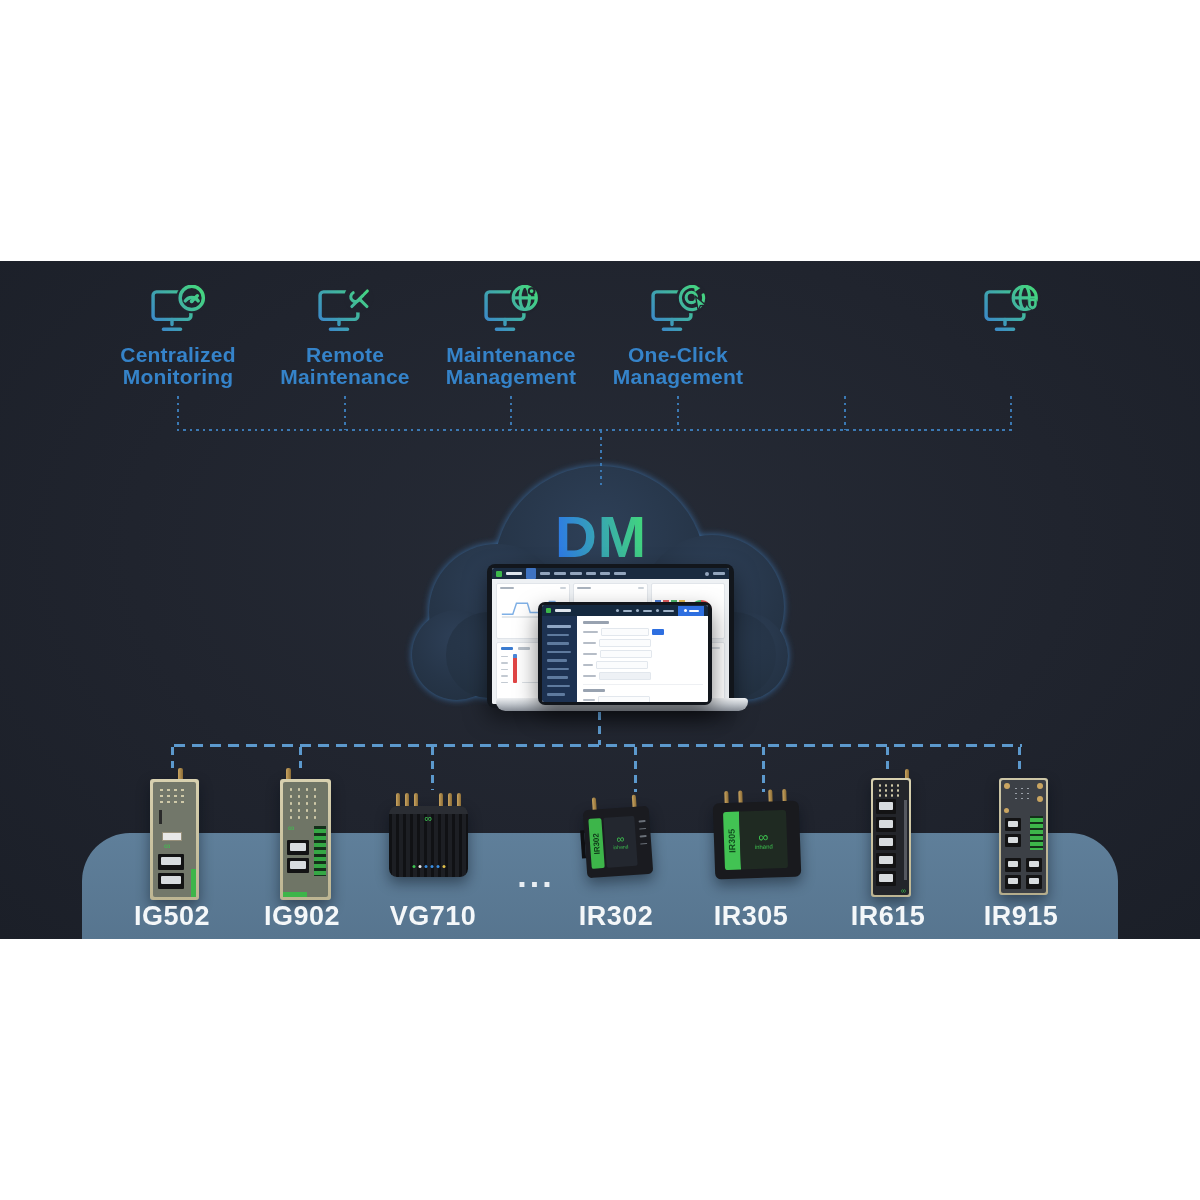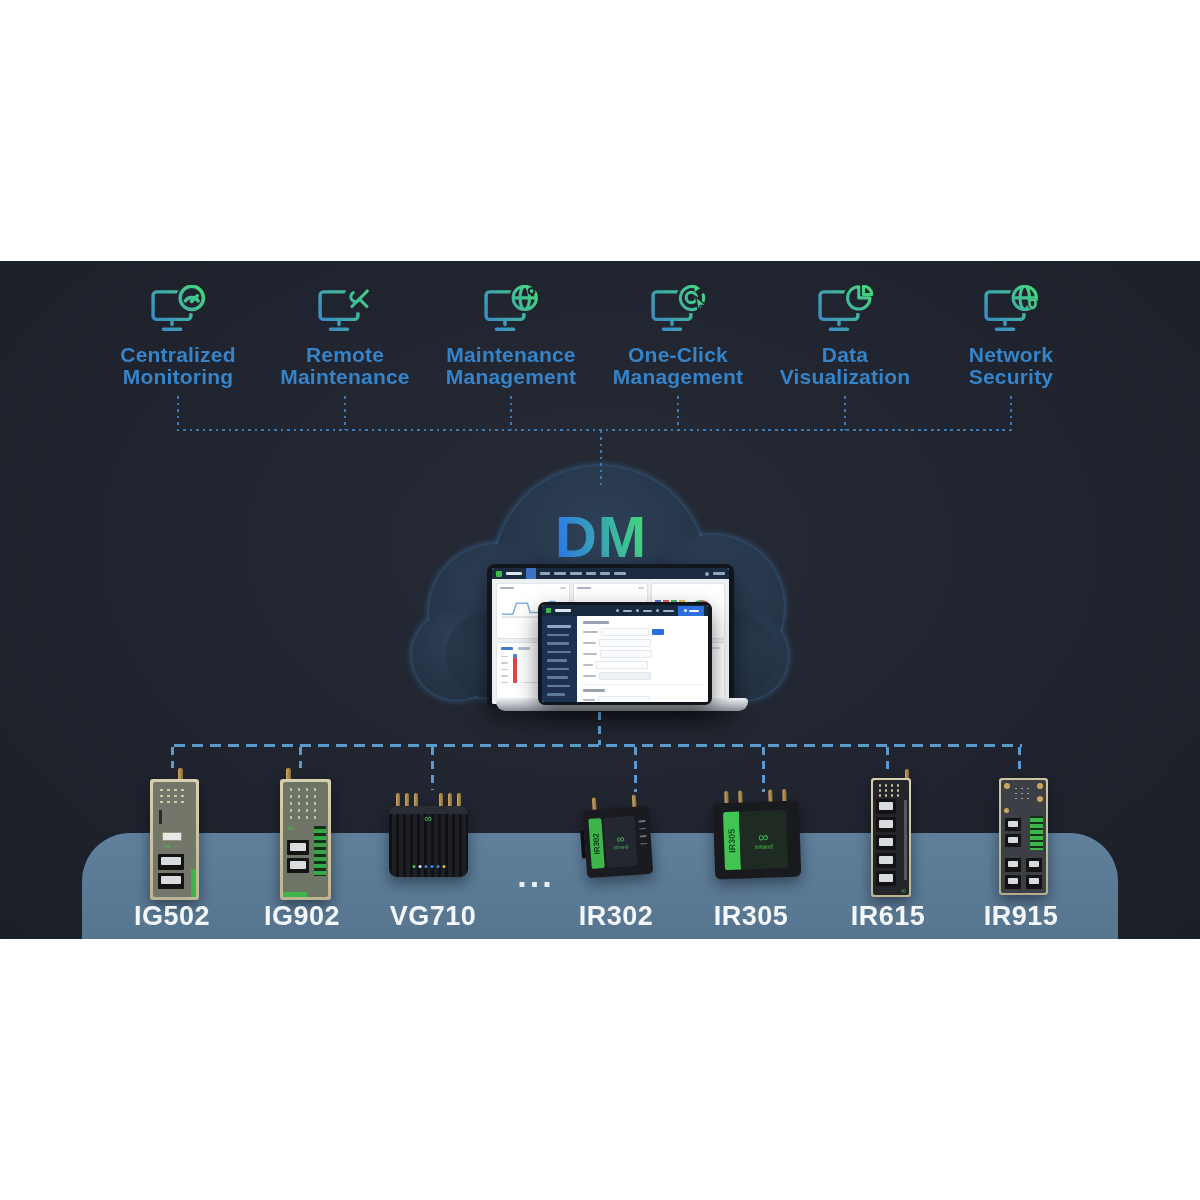--- a/index.html
+++ b/index.html
@@ -183,43 +183,20 @@
         </g>
       <polygon points="55.5,0.5 63,3.5 56.5,8" fill="url(#fg4)"></polygon>
       <path d="M57.5 13.5 L69.5 23.5 L63 24 L60.5 30 Z" fill="url(#fg4)" stroke="#20242e" stroke-width="1.5"></path>
     </svg>
     <div class="flabel">
       <span>One-Click</span><br>
       <span>Management</span>
     </div>
   </div>
 
-  <div class="feature" style="left:755px">
-    <svg class="ficon" width="64" height="55" viewBox="0 0 74 64">
-      <defs>
-          <linearGradient id="fg5" x1="6" y1="58" x2="68" y2="6" gradientUnits="userSpaceOnUse">
-        <stop offset="0" stop-color="#3a7bd5"></stop>
-            <stop offset="1" stop-color="#45d97c"></stop>
-          </linearGradient>
-        </defs>
-      <g fill="none" stroke="url(#fg5)" stroke-width="4" stroke-linecap="round" stroke-linejoin="round">
-        <rect x="8" y="8" width="44" height="32" rx="4"></rect>
-          <path d="M30 40 v6 M20 51.5 h20"></path>
-        </g>
-      <circle cx="53" cy="15" r="18" fill="#20242e"></circle>
-      <g fill="none" stroke="url(#fg5)" stroke-width="3.6" stroke-linecap="round" stroke-linejoin="round">
-        <path d="M53 2 A 13 13 0 1 0 66 15 L53 15 Z"></path>
-        <path d="M58.5 1.5 A 9.5 9.5 0 0 1 68 11 L58.5 11 Z"></path>
-        </g>
-    </svg>
-    <div class="flabel">
-      <span>Data</span><br>
-      <span>Visualization</span>
-    </div>
-  </div>
 
   <div class="feature" style="left:921px">
     <svg class="ficon" width="64" height="55" viewBox="0 0 74 64">
       <defs>
           <linearGradient id="fg6" x1="6" y1="58" x2="68" y2="6" gradientUnits="userSpaceOnUse">
         <stop offset="0" stop-color="#3a7bd5"></stop>
             <stop offset="1" stop-color="#45d97c"></stop>
           </linearGradient>
         </defs>
       <g fill="none" stroke="url(#fg6)" stroke-width="4" stroke-linecap="round" stroke-linejoin="round">
@@ -228,24 +205,20 @@
         </g>
       <circle cx="53" cy="15" r="18" fill="#20242e"></circle>
       <g fill="none" stroke="url(#fg6)" stroke-width="3.6" stroke-linecap="round" stroke-linejoin="round">
         <circle cx="53" cy="15" r="13.5"></circle>
           <path d="M40.5 15 H65.5"></path>
         <ellipse cx="53" cy="15" rx="5.5" ry="13.5"></ellipse>
         </g>
       <circle cx="62" cy="22" r="6.5" fill="#20242e"></circle>
       <path d="M58.5 18 q3.5 -2 7 0 l0 4 q0 3.5 -3.5 4.8 q-3.5 -1.3 -3.5 -4.8 z" fill="none" stroke="url(#fg6)" stroke-width="3"></path>
     </svg>
-    <div class="flabel">
-      <span>Network</span><br>
-      <span>Security</span>
-    </div>
   </div>
 
   <div class="vdot" style="left:177px;top:396px;height:34px"></div>
   <div class="vdot" style="left:344px;top:396px;height:34px"></div>
   <div class="vdot" style="left:510px;top:396px;height:34px"></div>
   <div class="vdot" style="left:677px;top:396px;height:34px"></div>
   <div class="vdot" style="left:844px;top:396px;height:34px"></div>
   <div class="vdot" style="left:1010px;top:396px;height:34px"></div>
   <div class="hdot" style="left:177px;top:429px;width:835px"></div>
   <div class="vdot" style="left:600px;top:431px;height:57px;z-index:3"></div>

